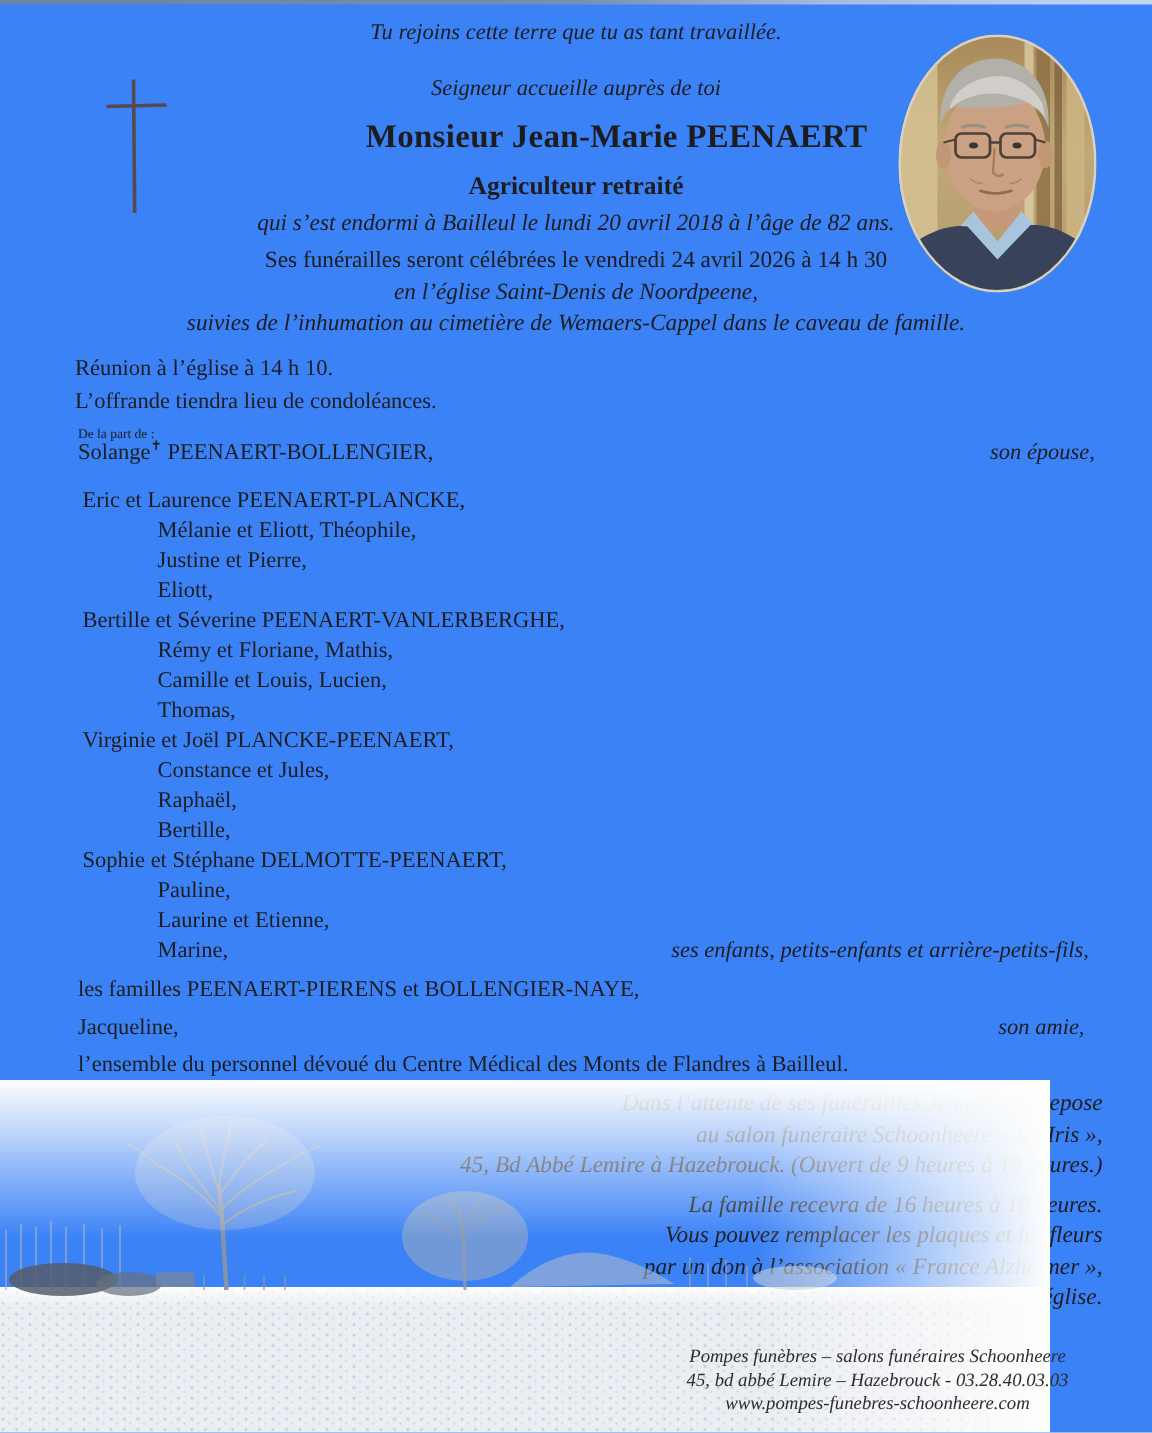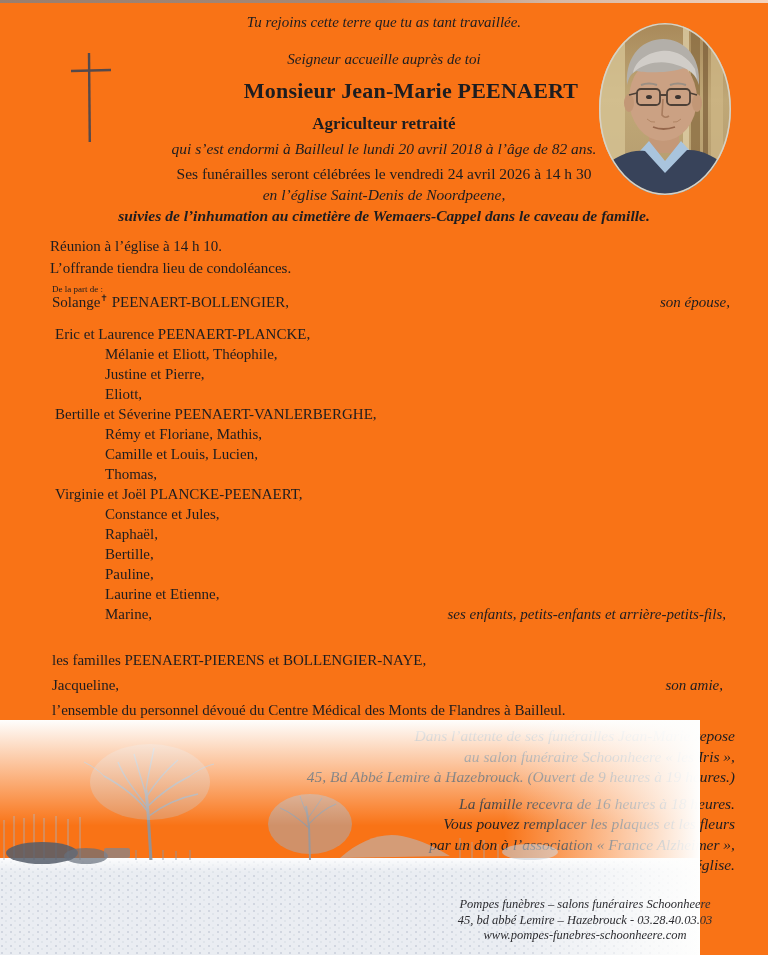--- a/index.html
+++ b/index.html
@@ -1,38 +1,38 @@
 <!DOCTYPE html>
 <html><head>
 <meta charset="utf-8">
 <style>
   html,body { margin:0; padding:0; background:#e8e8e8; }
   .page {
     position:relative;
     width:768px; height:955px;
     margin:0 auto;
-    background:#f97316;
+    background:#3b82f6;
     font-family:"Liberation Serif", serif;
     color:#1d1d20;
     overflow:hidden;
   }
   .scan-edge {
     position:absolute; top:0; left:0; width:100%; height:3px;
     background:linear-gradient(90deg,#79828c 0%, #8a929b 50%, #c9ced4 72%, #f2f3f4 100%);
     opacity:.75;
   }
   .center-line { position:absolute; left:0; width:100%; text-align:center; white-space:nowrap; }
   .epitaph     { top:14px;  font-size:15px; font-style:italic; }
   .invocation  { top:51px;  font-size:15px; font-style:italic; }
   .title       { top:78px;  font-size:22px; font-weight:bold; letter-spacing:.2px;margin-left:27px; }
   .subtitle    { top:114px; font-size:17px; font-weight:bold; }
   .death-line  { top:140px; font-size:15.5px; font-style:italic; }
   .fun1        { top:165px; font-size:15.5px; }
   .fun2        { top:186px; font-size:15.5px; font-style:italic; }
-  .fun3        { top:207px; font-size:15.5px; font-style:italic;font-weight:bold; }
+  .fun3        { top:207px; font-size:15.5px; font-style:italic; }
 
   .cross-wrap { position:absolute; left:68px; top:50px; }
 
   .photo-wrap { position:absolute; left:599px; top:23px; width:132px; height:172px; }
 
   .meeting  { position:absolute; left:50px; top:238px; font-size:15px; }
   .offering { position:absolute; left:50px; top:260px; font-size:15px; }
   .from-label { position:absolute; left:52px; top:284px; font-size:9px; }
   .spouse-row {
     position:absolute; left:52px; right:38px; top:294px;
@@ -166,20 +166,21 @@
     <div class="fam ind">Justine et Pierre,</div>
     <div class="fam ind">Eliott,</div>
     <div class="fam">Bertille et Séverine PEENAERT-VANLERBERGHE,</div>
     <div class="fam ind">Rémy et Floriane, Mathis,</div>
     <div class="fam ind">Camille et Louis, Lucien,</div>
     <div class="fam ind">Thomas,</div>
     <div class="fam">Virginie et Joël PLANCKE-PEENAERT,</div>
     <div class="fam ind">Constance et Jules,</div>
     <div class="fam ind">Raphaël,</div>
     <div class="fam ind">Bertille,</div>
+    <div class="fam">Sophie et Stéphane DELMOTTE-PEENAERT,</div>
     <div class="fam ind">Pauline,</div>
     <div class="fam ind">Laurine et Etienne,</div>
     <div class="fam ind">
       <span class="right-note">ses enfants, petits-enfants et arrière-petits-fils,</span>
       <span>Marine,</span>
     </div>
   </div>
 
   <div class="families-line">les familles PEENAERT-PIERENS et BOLLENGIER-NAYE,</div>
 

